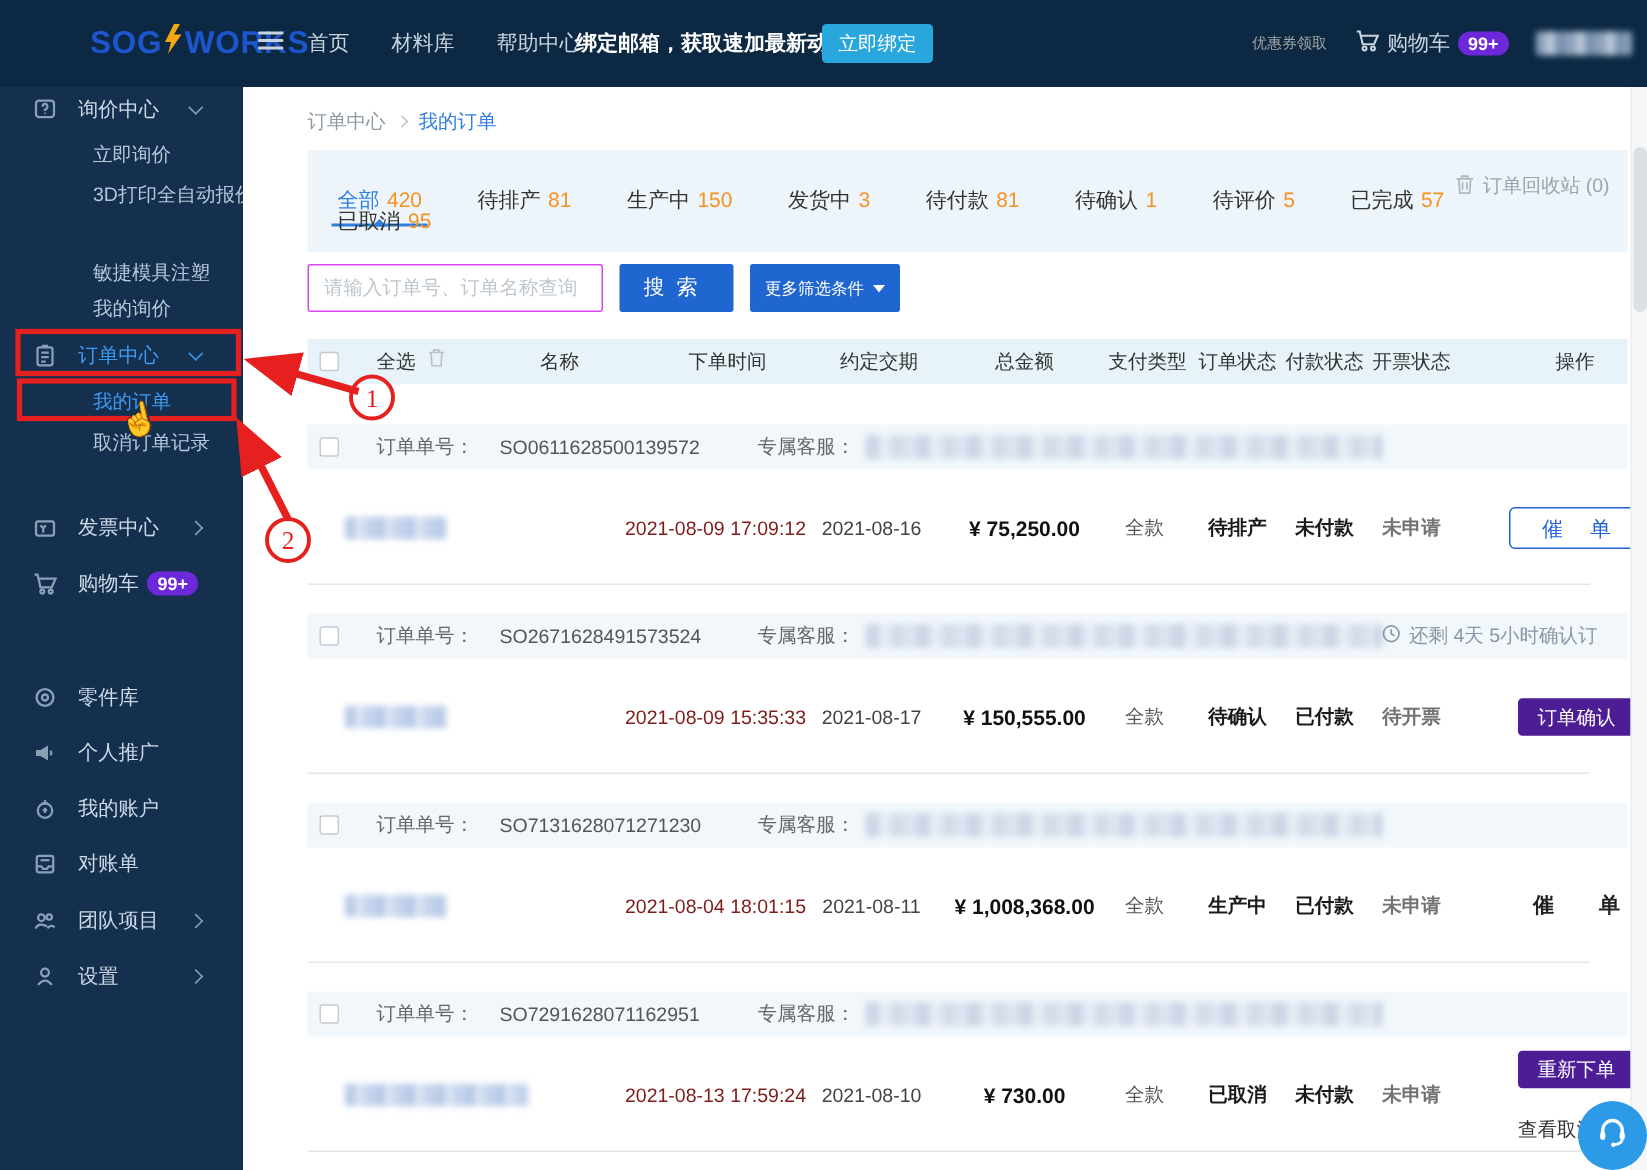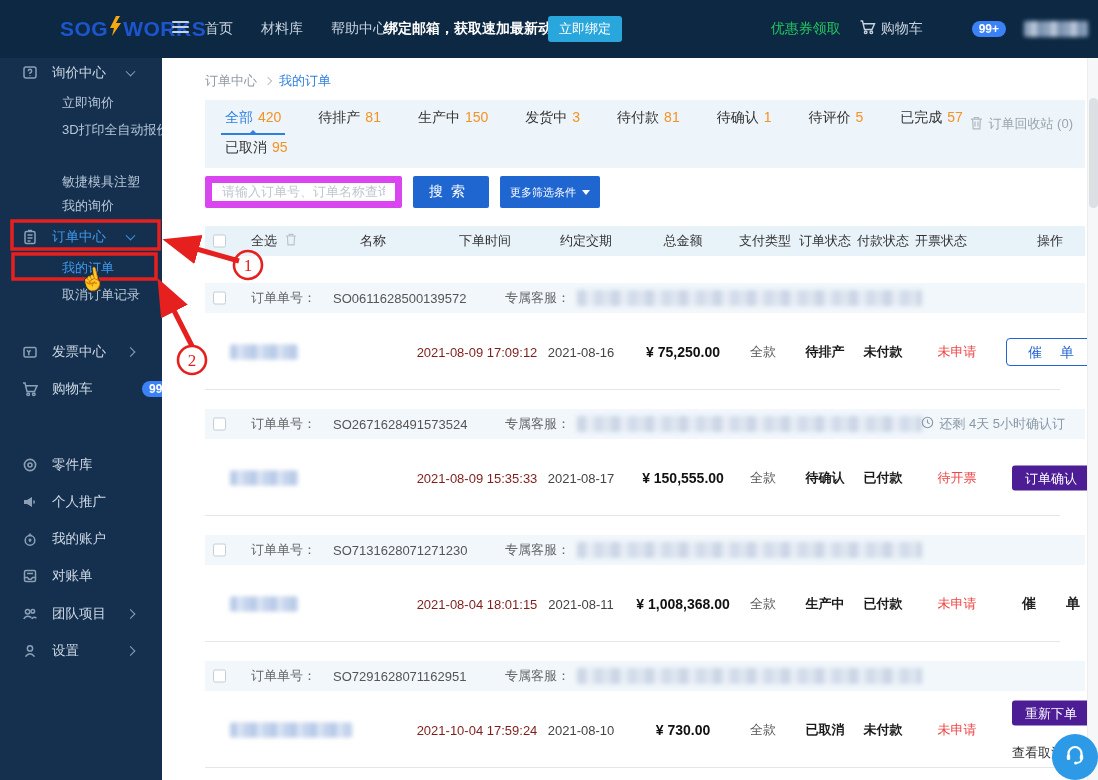--- a/index.html
+++ b/index.html
@@ -10,24 +10,24 @@
   .navbar{position:absolute;left:0;top:0;width:1098px;height:58px;background:#0c2843;z-index:5;}
   .logo{position:absolute;left:60px;top:16px;font-size:21px;font-weight:800;letter-spacing:.5px;color:#1d55cd;display:flex;align-items:center;}
   .logo .bolt{display:inline-block;margin:0 1px;}
   .hamburger{position:absolute;left:172px;top:21px;width:17px;height:14px;cursor:pointer;}
   .hamburger i{display:block;height:2px;background:#c8d3de;margin-bottom:3px;border-radius:1px;}
   .nav-links{position:absolute;left:205px;top:0;height:58px;display:flex;align-items:center;gap:28px;}
   .nav-link{color:#c8d3de;font-size:14px;cursor:pointer;white-space:nowrap;}
   .announce{position:absolute;left:384px;top:0;height:58px;display:flex;align-items:center;color:#fff;font-size:14px;font-weight:700;white-space:nowrap;}
   .bind-btn{position:absolute;left:548px;top:16px;height:26px;padding:0 11px;background:#29a7dc;color:#fff;font-size:13px;border:none;border-radius:3px;line-height:26px;cursor:pointer;}
   .nav-right{position:absolute;right:10px;top:0;height:58px;display:flex;align-items:center;gap:18px;}
-  .coupon-link{color:#22c55e;font-size:14px;cursor:pointer;}
+  .coupon-link{color:#a3a3a3;font-size:10px;cursor:pointer;}
   .cart-area{display:flex;align-items:center;gap:5px;cursor:pointer;}
   .cart-label{color:#c8d3de;font-size:14px;}
-  .badge{background:#3b82f6;color:#fff;font-size:12px;font-weight:700;border-radius:9px;padding:1px 7px;margin-left:44px;}
+  .badge{background:#6d28d9;color:#fff;font-size:12px;font-weight:700;border-radius:9px;padding:1px 7px;}
   .user-blur{width:64px;height:16px;border-radius:2px;filter:blur(2px);
     background:repeating-linear-gradient(90deg,#8fa3bd 0 7px,#b9c6d8 7px 13px,#7c93b0 13px 20px);}
 
   
   .sidebar{position:absolute;left:0;top:58px;width:162px;height:722px;background:#15304e;overflow:hidden;z-index:4;}
   .srow{position:absolute;left:0;width:162px;height:26px;cursor:pointer;}
   .slabel{position:absolute;left:52px;top:50%;transform:translateY(-50%);font-size:13.5px;color:#cdd9e6;white-space:nowrap;}
   .sclabel{position:absolute;left:62px;top:50%;transform:translateY(-50%);font-size:13px;color:#b6c6d8;white-space:nowrap;}
   .active-blue{color:#3d9af0 !important;}
   .sicon{position:absolute;left:22px;top:50%;transform:translateY(-50%);width:16px;height:16px;color:#8ba0b6;}
@@ -42,32 +42,32 @@
   .scrollbar{position:absolute;right:0;top:0;width:11px;height:722px;background:#f6f7f8;border-left:1px solid #ededed;}
   .scroll-thumb{position:absolute;left:1px;top:40px;width:9px;height:110px;background:#dcdfe3;border-radius:5px;cursor:pointer;}
 
   .breadcrumb{position:absolute;left:43px;top:14px;font-size:13px;color:#909aa5;display:flex;align-items:center;gap:8px;}
   .bc-sep{width:6px;height:6px;border-right:1.3px solid #b9c1c9;border-top:1.3px solid #b9c1c9;transform:rotate(45deg);}
   .bc-current{color:#2f7fe0;cursor:pointer;}
   .bc-parent{cursor:pointer;}
 
   .tabpanel{position:absolute;left:43px;top:42px;width:880px;height:68px;background:#edf5fa;}
   .tabrow{position:absolute;left:20px;display:flex;gap:37px;height:30px;align-items:center;}
-  .tabrow.r1{top:6px;}
+  .tabrow.r1{top:22px;}
   .tabrow.r2{top:36px;}
   .tab{position:relative;font-size:14px;color:#333;cursor:pointer;white-space:nowrap;padding-bottom:6px;}
   .tab .cnt{color:#f59222;margin-left:5px;}
   .tab.active{color:#2f7fe0;}
   .tab.active::after{content:"";position:absolute;left:-4px;right:-4px;bottom:-2px;height:2px;background:#2f7fe0;}
   .tab.active::before{content:"";position:absolute;left:50%;bottom:-2px;transform:translateX(-50%);
     border-left:5px solid transparent;border-right:5px solid transparent;border-bottom:5px solid #2f7fe0;}
   .recycle{position:absolute;right:12px;top:15px;display:flex;align-items:center;gap:6px;color:#9aa4ae;font-size:13px;cursor:pointer;}
 
   .searchrow{position:absolute;left:43px;top:118px;height:32px;display:flex;gap:11px;}
-  .search-input{width:197px;height:32px;border:7px solid #d946ef;border-radius:2px;padding:0 10px;font-size:13px;color:#333;font-family:Liberation Mono, monospace;}
+  .search-input{width:197px;height:32px;border:1px solid #d946ef;border-radius:2px;padding:0 10px;font-size:13px;color:#333;font-family:Liberation Mono, monospace;}
   .search-input::placeholder{color:#bfc6cd;}
   .btn-search{width:76px;height:32px;background:#1f66d1;color:#fff;border:none;border-radius:2px;font-size:14px;letter-spacing:8px;padding-left:0;cursor:pointer;}
   .btn-filter{height:32px;background:#1f66d1;color:#fff;border:none;border-radius:2px;font-size:11px;padding:0 10px;cursor:pointer;display:flex;align-items:center;gap:6px;}
   .caret{width:0;height:0;border-left:4px solid transparent;border-right:4px solid transparent;border-top:5px solid #fff;}
 
   
   .thead{position:absolute;left:43px;top:168px;width:880px;height:30px;background:#e8f2f9;}
   .hcell{position:absolute;top:50%;transform:translate(-50%,-50%);font-size:13px;color:#333;white-space:nowrap;}
   .cb{position:absolute;width:13px;height:13px;border:1px solid #c6ccd4;background:#fff;border-radius:2px;top:50%;transform:translateY(-50%);cursor:pointer;}
   .thead .cb{left:8px;}
@@ -91,21 +91,21 @@
   .cell{position:absolute;top:50%;transform:translate(-50%,-50%);white-space:nowrap;font-size:13px;color:#333;}
   .blur-name{position:absolute;left:25px;top:50%;transform:translateY(-50%);width:68px;height:15px;
     background:repeating-linear-gradient(90deg,#b9cbe8 0 7px,#d9e3f3 7px 13px,#c5d4ec 13px 20px);}
   .blur-name.wide{width:122px;}
   .colTime{left:272px;color:#7f1d1d;}
   .colDue{left:376px;color:#444;}
   .colAmt{left:478px;font-size:14px;font-weight:700;color:#111;}
   .colPT{left:558px;color:#555;}
   .colOS{left:620px;font-weight:700;color:#1a1a1a;}
   .colPS{left:678px;font-weight:700;color:#1a1a1a;}
-  .colIS{left:736px;font-weight:400;color:#ef4444;margin-left:16px;}
+  .colIS{left:736px;font-weight:700;color:#737373;}
   .colAct{left:846px;}
   .btn-outline{display:inline-block;width:90px;height:28px;line-height:26px;border:1px solid #2563d4;color:#2563d4;border-radius:4px;background:#fff;text-align:center;font-size:14px;word-spacing:14px;cursor:pointer;}
   .btn-orange{display:inline-block;height:25px;line-height:25px;background:#4c1d95;color:#fff;border-radius:3px;padding:0 13px;font-size:13px;border:none;cursor:pointer;}
   .plain-act{font-weight:600;color:#222;word-spacing:26px;font-size:14px;}
   .act-stack-top{top:22px;}
   .act-link{position:absolute;left:846px;top:62px;transform:translate(-50%,-50%);font-size:13px;color:#333;white-space:nowrap;cursor:pointer;}
 
   
   .service-fab{position:absolute;left:1052px;top:734px;width:46px;height:46px;border-radius:50%;background:#2d9ae8;z-index:8;cursor:pointer;display:flex;align-items:center;justify-content:center;}
 
@@ -392,21 +392,21 @@
       <div class="order-group" style="top:378px">
         <div class="order-head">
           <span class="cb"></span>
           <span class="oh-text oh-no-label">订单单号：</span>
           <span class="oh-text oh-no">SO7291628071162951</span>
           <span class="oh-text oh-cs">专属客服：</span>
           <span class="blur blur-cs"></span>
         </div>
         <div class="order-body">
           <span class="blur blur-name wide"></span>
-          <span class="cell colTime">2021-10-04 17:59:24</span>
+          <span class="cell colTime">2021-08-13 17:59:24</span>
           <span class="cell colDue">2021-08-10</span>
           <span class="cell colAmt">¥ 730.00</span>
           <span class="cell colPT">全款</span>
           <span class="cell colOS">已取消</span>
           <span class="cell colPS">未付款</span>
           <span class="cell colIS">未申请</span>
           <span class="cell colAct act-stack-top"><button class="btn-orange">重新下单</button></span>
           <span class="act-link">查看取消详情</span>
         </div>
       </div>

